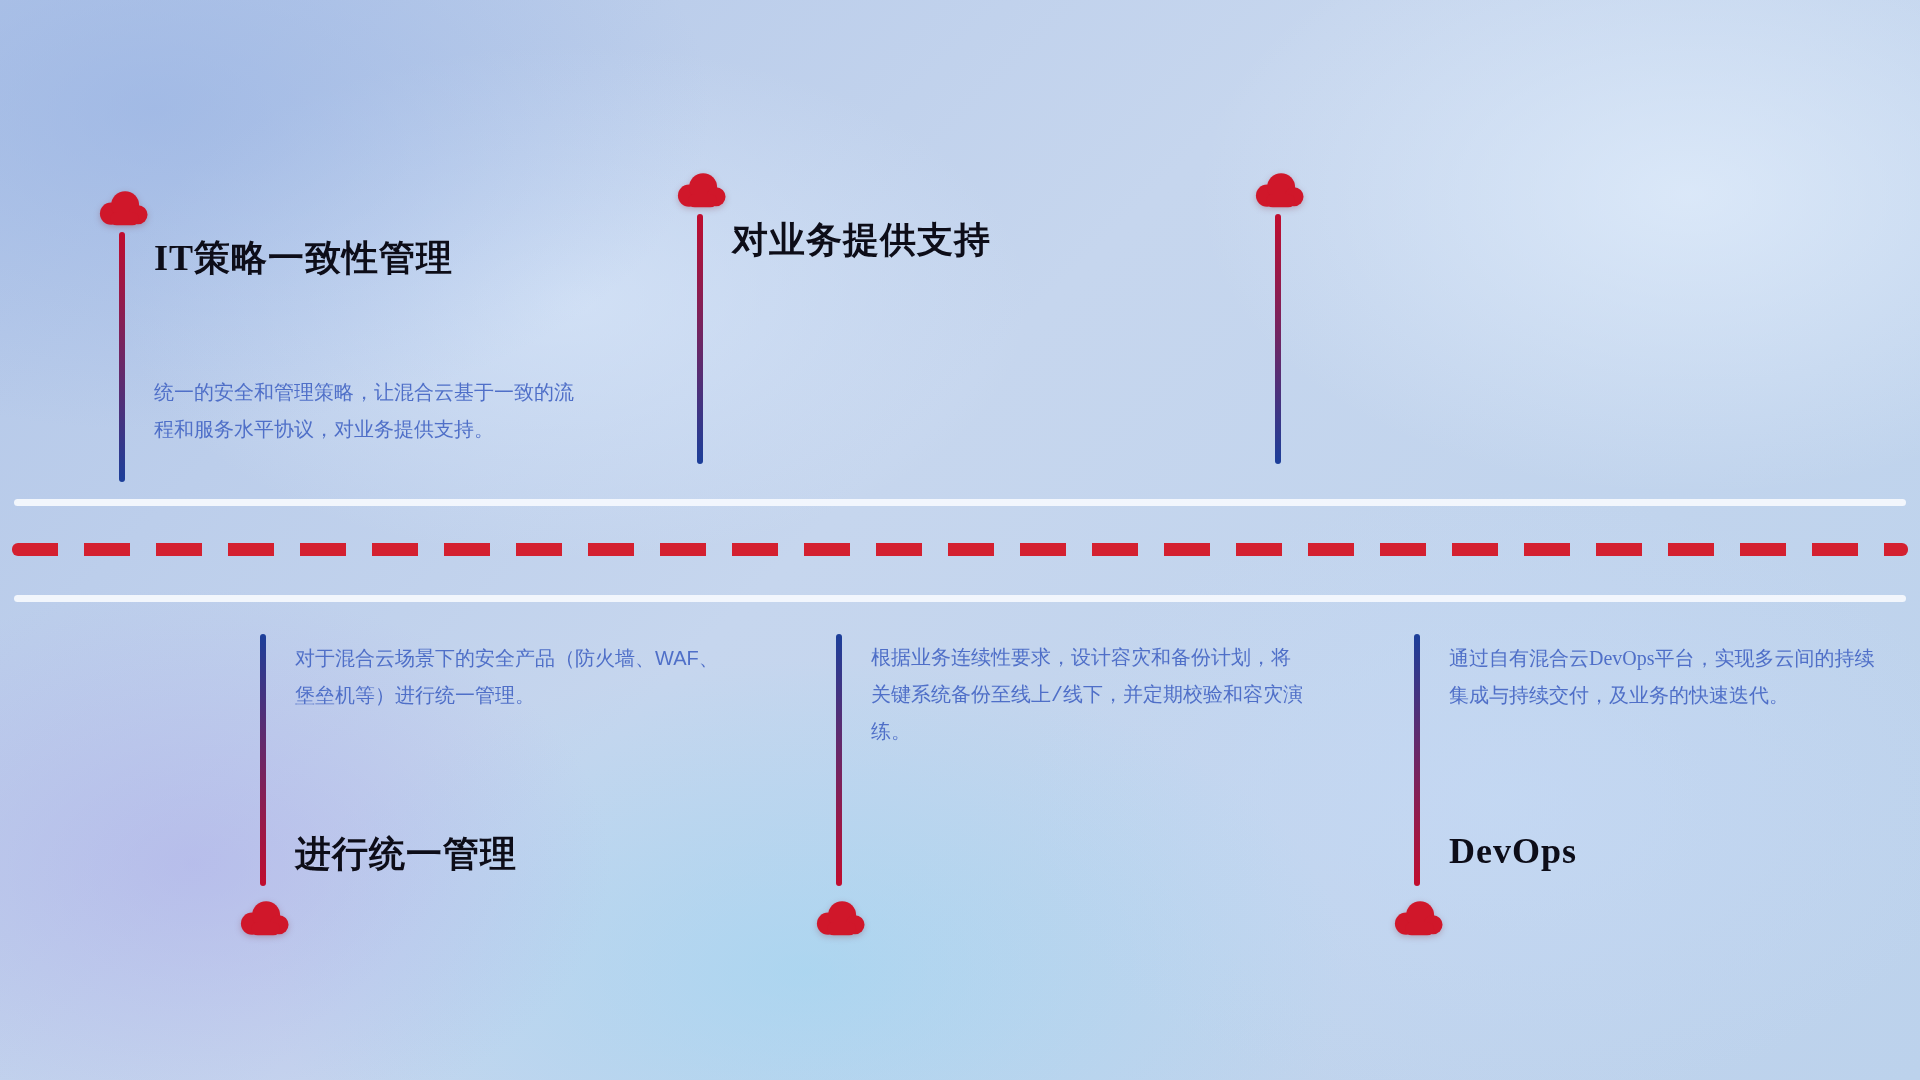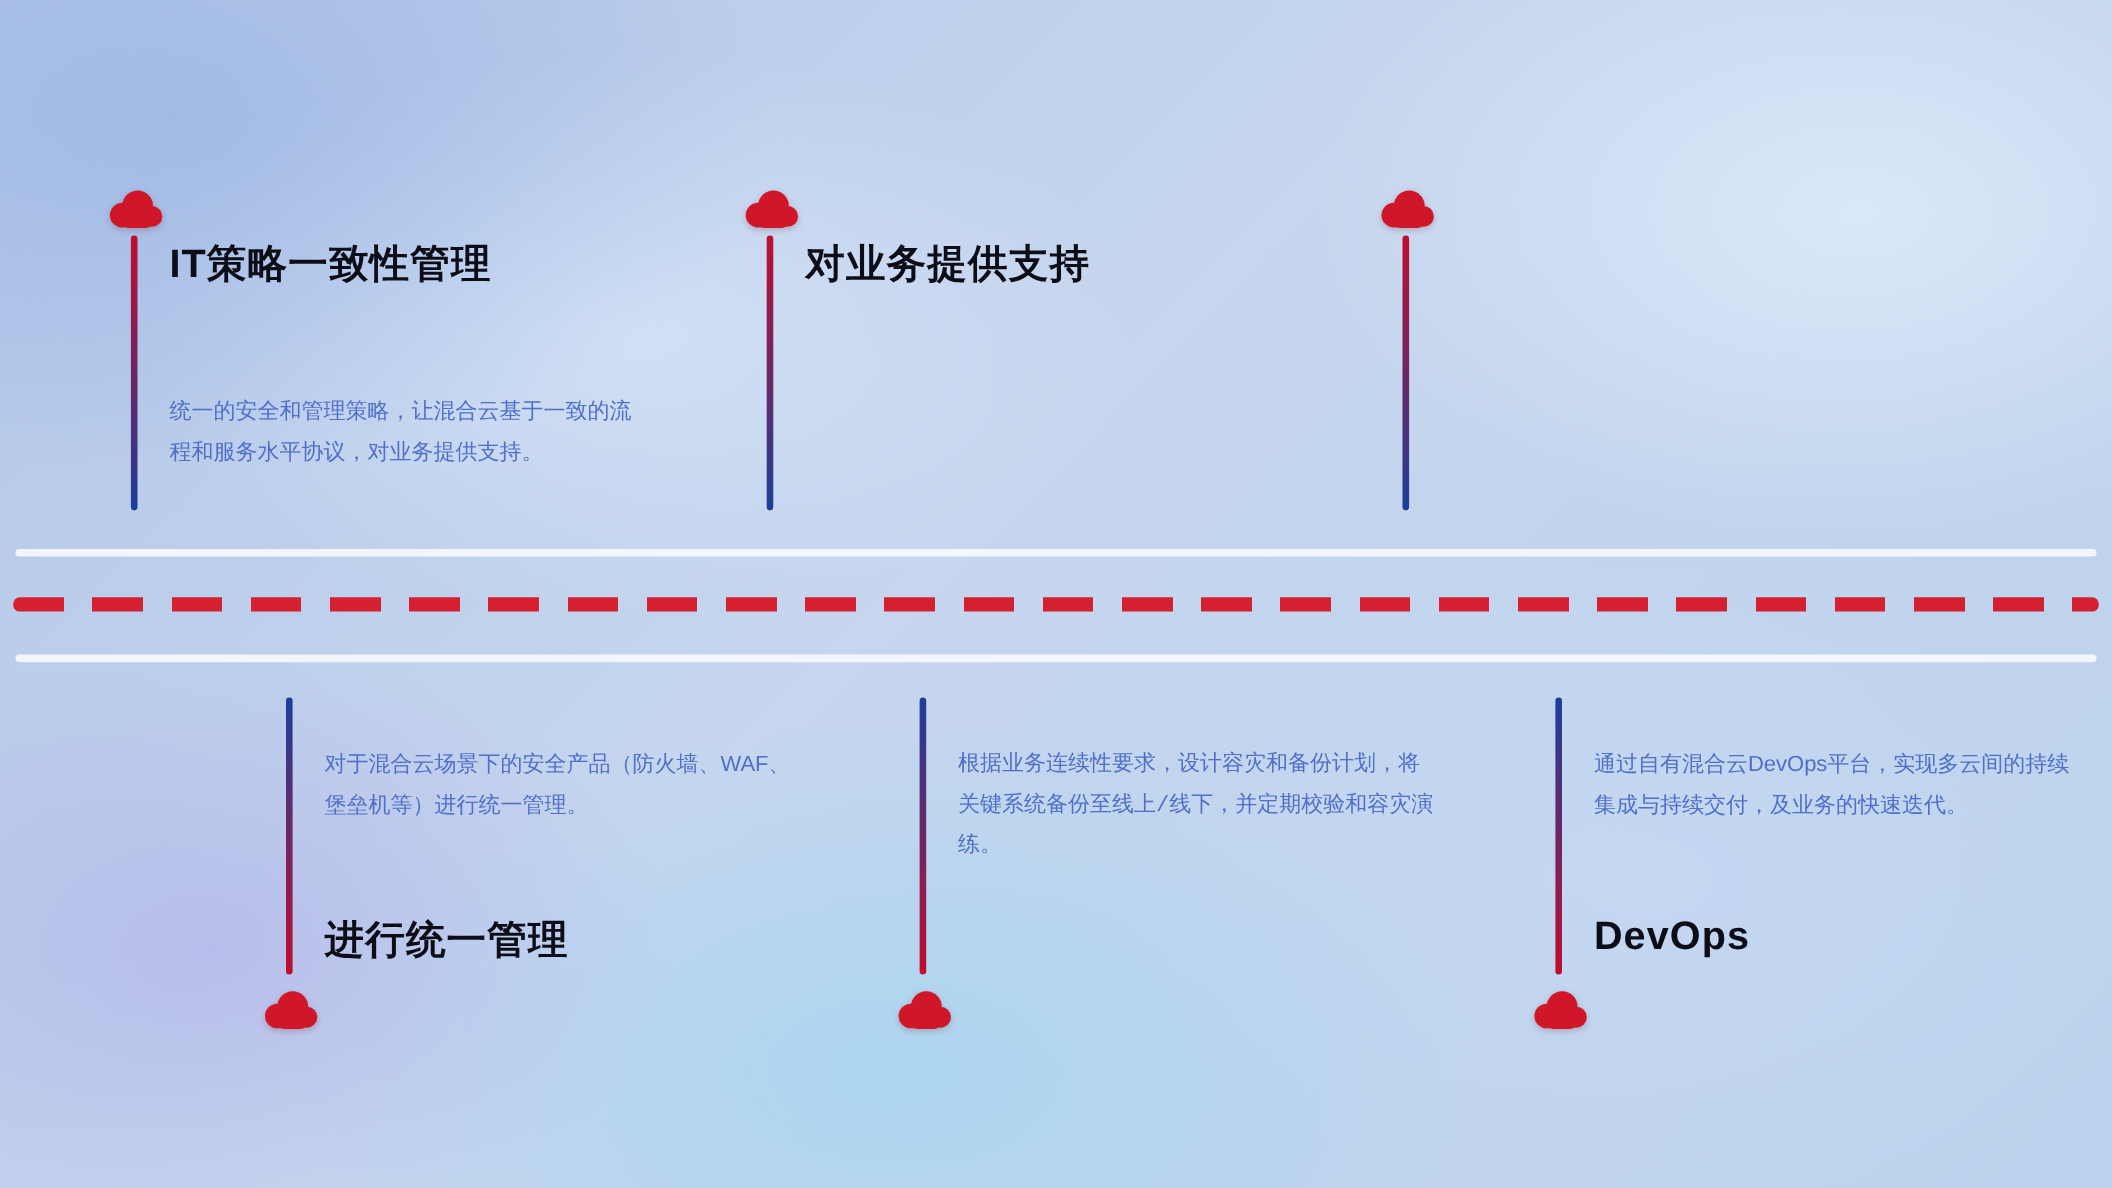--- a/index.html
+++ b/index.html
@@ -60,30 +60,30 @@
     top: 44px; height: 250px;
     background: linear-gradient(to bottom, var(--line-red, #c10d2e), var(--line-blue, #1c3f9a));
   }
   .feature.top .title { top: 46px; }
   .feature.top .desc  { top: 186px; }
 
   .feature.bottom .vline {
     top: 4px; height: 252px;
     background: linear-gradient(to bottom, var(--line-blue, #1c3f9a), var(--line-red, #c10d2e));
   }
-  .feature.bottom .desc  { top: 10px; margin-top: 37px; }
+  .feature.bottom .desc  { top: 10px; }
   .feature.bottom .title { top: 200px; }
   .feature.bottom .cloud { top: 268px; left: 0; }
 
-  .pos-t0 { left: 96px;   top: 170px; }
+  .pos-t0 { left: 96px;   top: 188px; font-family: Liberation Serif, serif; }
   .pos-t1 { left: 674px;  top: 170px; }
   .pos-t2 { left: 1252px; top: 170px; }
   .pos-b0 { left: 237px;  top: 630px; }
   .pos-b1 { left: 813px;  top: 630px; font-family: Liberation Mono, monospace; }
-  .pos-b2 { left: 1391px; top: 630px; }
+  .pos-b2 { left: 1391px; top: 630px; font-family: Liberation Serif, serif; }
 </style>
 </head>
 <body>
 
 <div class="band-line one"></div>
 <div class="dash-line"></div>
 <div class="band-line two"></div>
 
 <div class="feature top pos-t0">
   <span class="cloud">

